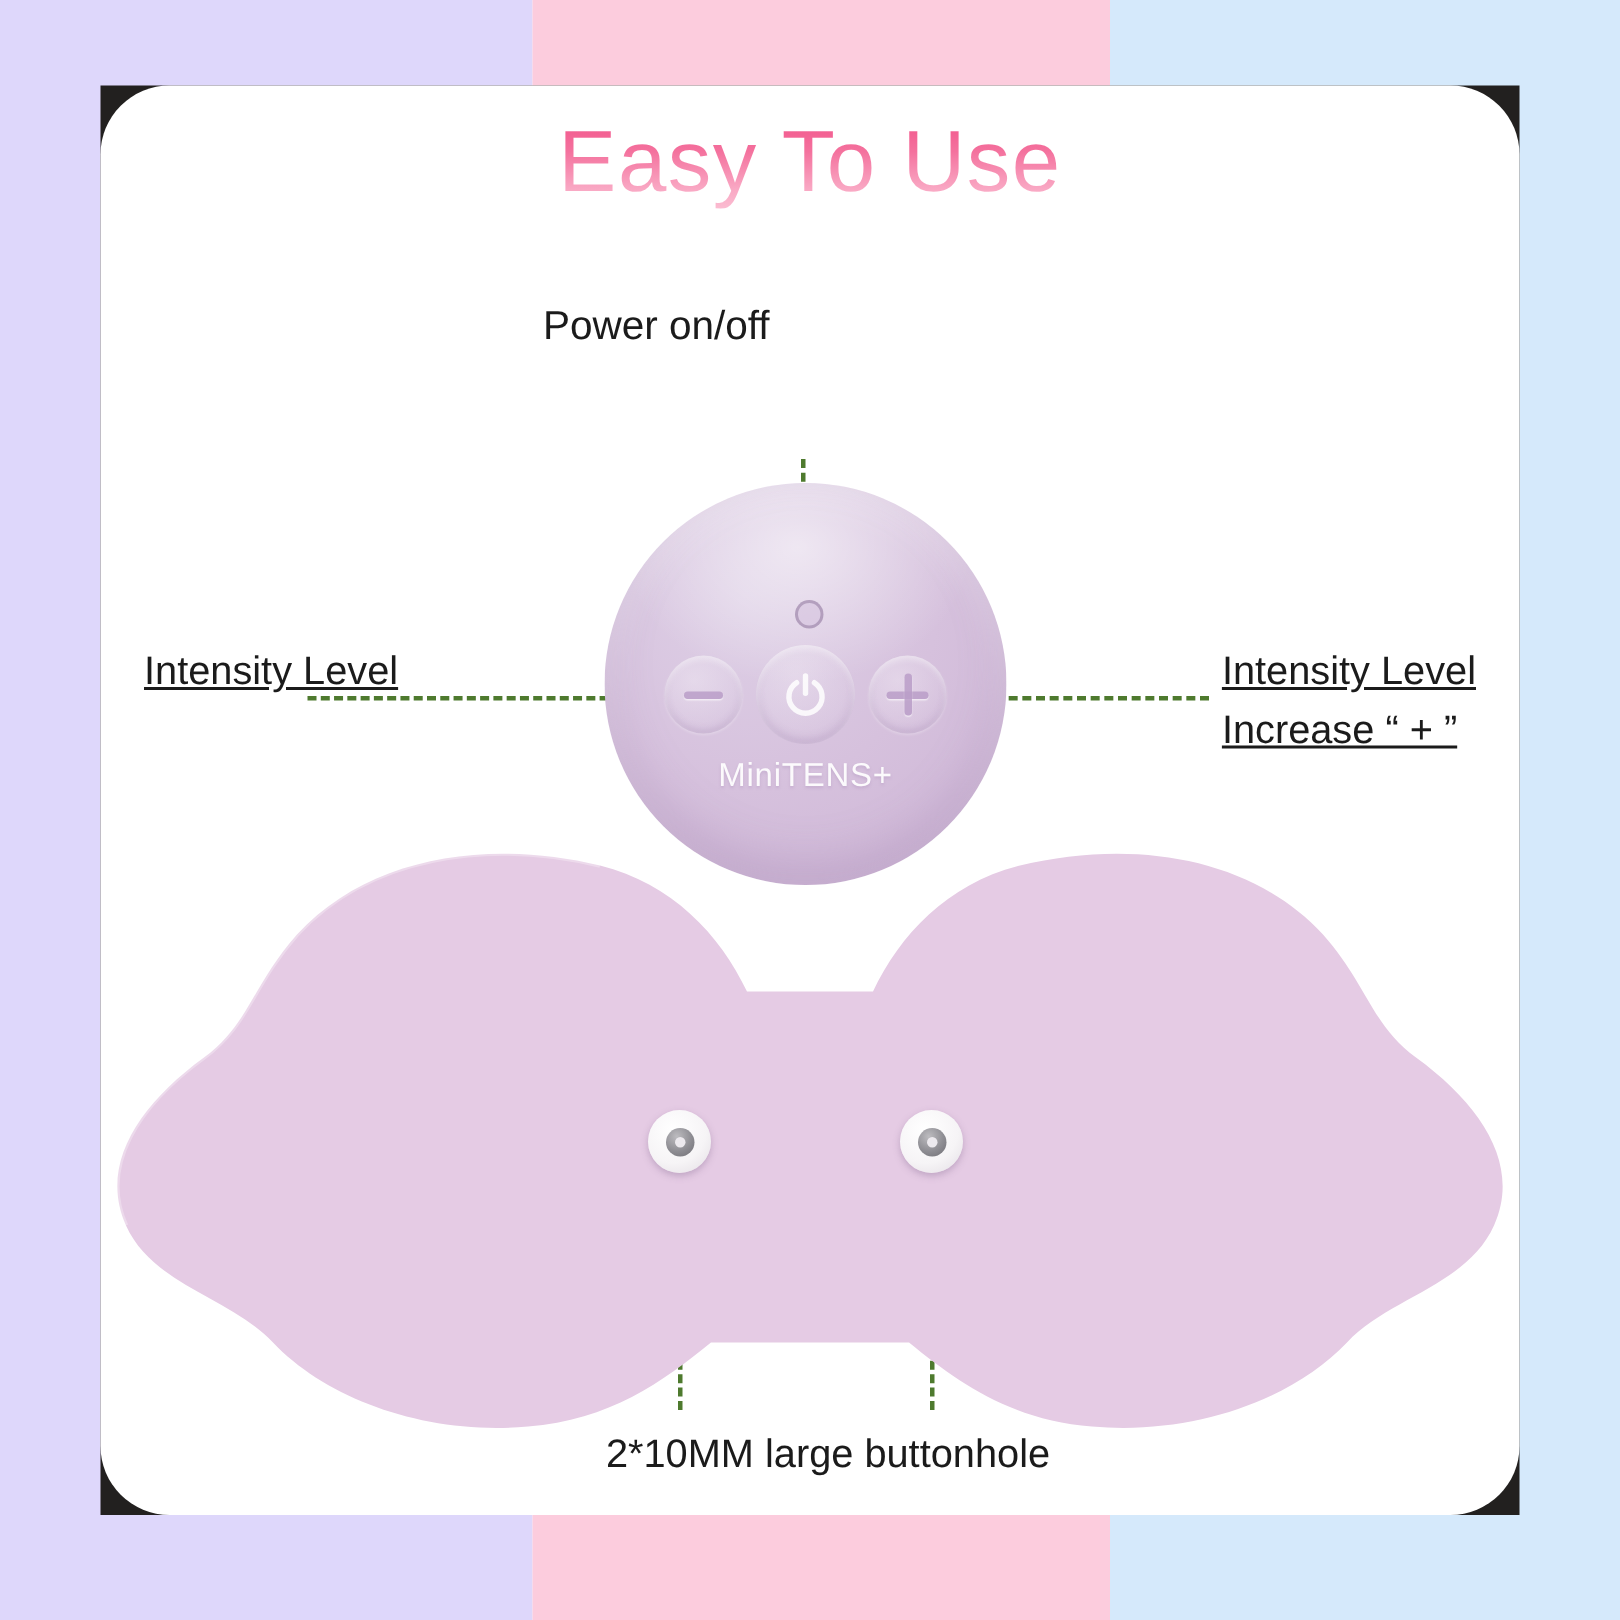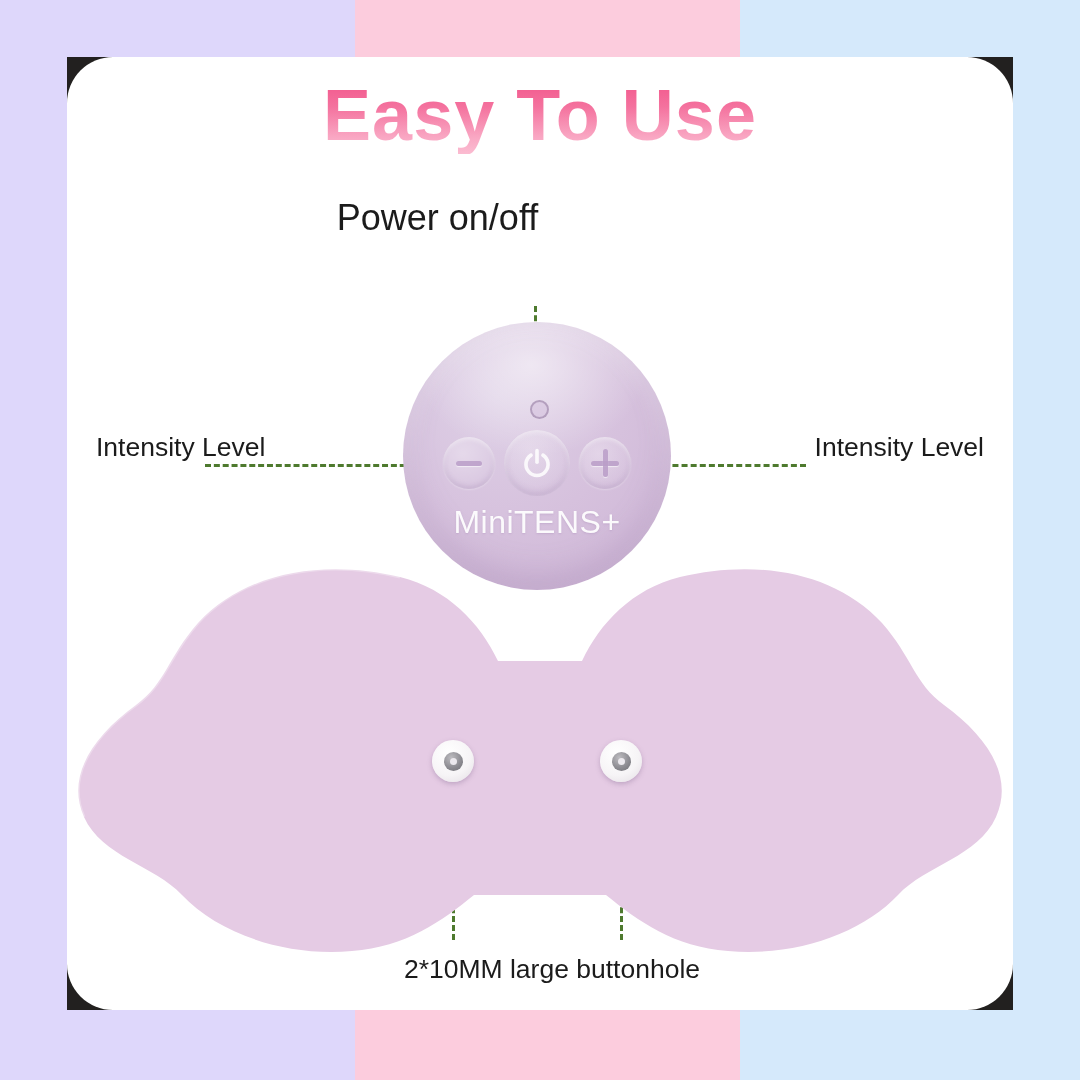--- a/index.html
+++ b/index.html
@@ -49,53 +49,53 @@
     overflow: hidden;
   }
 
   
   .title {
     position: absolute;
     top: 78px;
     left: 0;
     width: 1080px;
     text-align: center;
-    font-size: 72px;
-    font-weight: bold;
+    font-size: 58px;
+    font-weight: normal;
     letter-spacing: 1px;
     background: linear-gradient(180deg, #f2548a 0%, #f4729e 38%, #f9a7c3 78%, #fbbcd1 100%);
     -webkit-background-clip: text;
     background-clip: text;
     color: transparent;
     -webkit-text-fill-color: transparent;
     line-height: 1.05;
   }
 
   
   .instructions {
     position: absolute;
     top: 198px;
     left: 0;
     width: 875px;
     text-align: center;
     color: #1b1b1b;
-    font-size: 36px;
+    font-size: 27px;
     line-height: 39px;
   }
 
   
   .side-label {
     position: absolute;
     color: #1b1b1b;
     font-size: 26.5px;
     line-height: 39px;
   }
   .side-label-left  { left: 96px;  top: 428px; text-align: left; }
   .side-label-right { right: 96px; top: 428px; text-align: left; }
-  .side-label div { white-space: nowrap; }
+  .side-label div { white-space: nowrap; text-decoration: underline; }
 
   
   .caption {
     position: absolute;
     top: 954px;
     left: 0;
     width: 1080px;
     text-align: center;
     color: #1b1b1b;
     font-size: 26.5px;
@@ -213,21 +213,21 @@
 
   .glyph-power { width: 34px; height: 34px; opacity: 0.92; }
 
   .brand {
     position: absolute;
     left: 0;
     top: 182px;
     width: 100%;
     text-align: center;
     color: rgba(255,255,255,0.93);
-    font-size: 32px;
+    font-size: 22px;
     letter-spacing: 0.5px;
     text-shadow: 0 1px 2px rgba(160,130,175,0.30);
   }
 
   
   .snap {
     position: absolute;
     width: 42px;
     height: 42px;
     border-radius: 50%;
@@ -280,20 +280,21 @@
   <div class="dash-h dash-left"></div>
   <div class="dash-h dash-right"></div>
   <div class="dash-v dash-snap-left"></div>
   <div class="dash-v dash-snap-right"></div>
 
   <div class="side-label side-label-left">
     <div>Intensity Level</div>
   </div>
   <div class="side-label side-label-right">
     <div>Intensity Level</div>
+    <div>Increase “ + ”</div>
   </div>
 
   <div class="pad">
     <svg viewBox="0 0 940 400" preserveAspectRatio="none">
       <path d="M 330 12
                C 255 -6 176 6 128 58
                C 98 92 96 118 66 140
                C 22 172 -4 212 14 252
                C 32 292 84 300 112 330
                C 148 368 214 392 282 386

